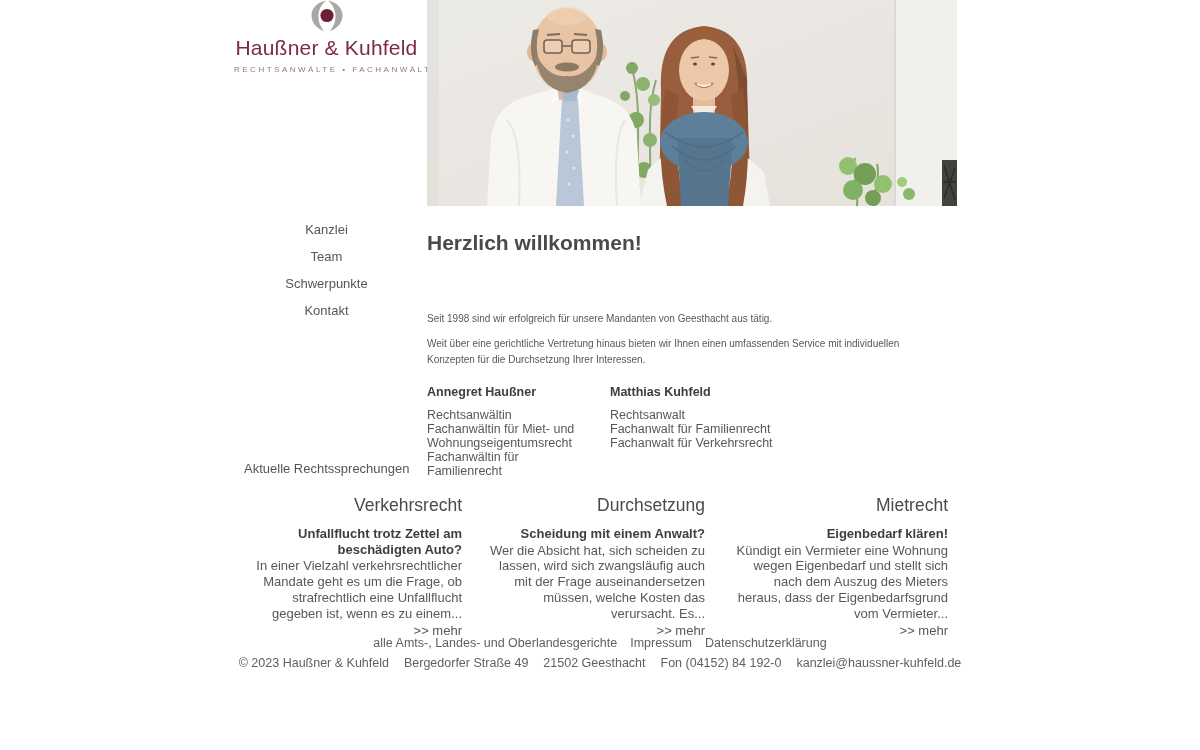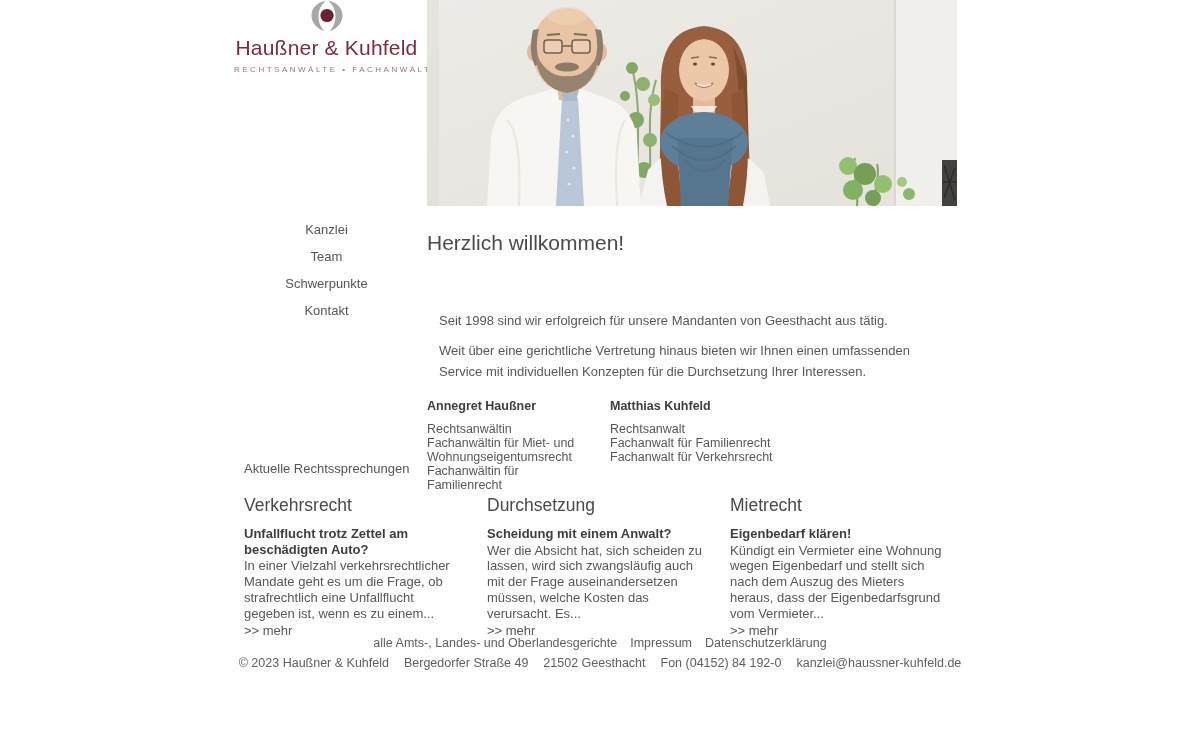--- a/index.html
+++ b/index.html
@@ -26,34 +26,34 @@
     display:block; height:27px; line-height:27px; font-size:13px; color:#565656;
     text-align:center; cursor:pointer; text-decoration:none;
   }
 
   
   .hero { position:absolute; left:427px; top:0; width:530px; height:206px; overflow:hidden; }
   .hero svg { display:block; width:530px; height:206px; }
 
   
   .main { position:absolute; left:427px; top:231px; width:522px; }
-  .page-title { font-size:21px; font-weight:400; color:#4a4a4a; }
+  .page-title { font-size:21px; font-weight:700; color:#4a4a4a; }
   .intro { margin-top:56px; }
-  .intro p { font-size:13px; line-height:1.6; color:#585858;margin-left:12px; }
+  .intro p { font-size:10px; line-height:1.6; color:#585858; }
   .intro p + p { margin-top:9px; }
   .lawyers { display:flex; margin-top:17px; }
   .lawyer-col1 { width:183px; }
   .lawyer-col2 { flex:1; }
   .lawyer-name { font-size:12.5px; font-weight:700; color:#3e3e3e; line-height:14px; margin-bottom:9px; }
   .lawyer-title { font-size:12.5px; color:#585858; line-height:14px; }
   .lawyer-col1 .lawyer-title { max-width:170px; }
 
   
   .news-label { position:absolute; left:244px; top:461px; font-size:13px; color:#555; }
-  .news-row { position:absolute; left:244px; top:495px; width:712px; display:flex; }
+  .news-row { position:absolute; left:244px; top:495px; width:712px; display:flex;text-align:right; }
   .news-col { width:218px; margin-right:25px; }
   .news-col:last-child { margin-right:0; }
   .news-category { font-size:17.5px; font-weight:400; color:#4a4a4a; margin-bottom:10px; }
   .news-title { font-size:13px; font-weight:700; color:#3e3e3e; line-height:15.7px; margin-bottom:1px; }
   .news-teaser { font-size:13px; color:#585858; line-height:15.7px; }
   .news-more { display:inline-block; font-size:13px; color:#585858; line-height:15.7px; text-decoration:none; cursor:pointer; }
 
   
   .footer-line1, .footer-line2 {
     position:absolute; left:0; width:1200px; display:flex; justify-content:center;

